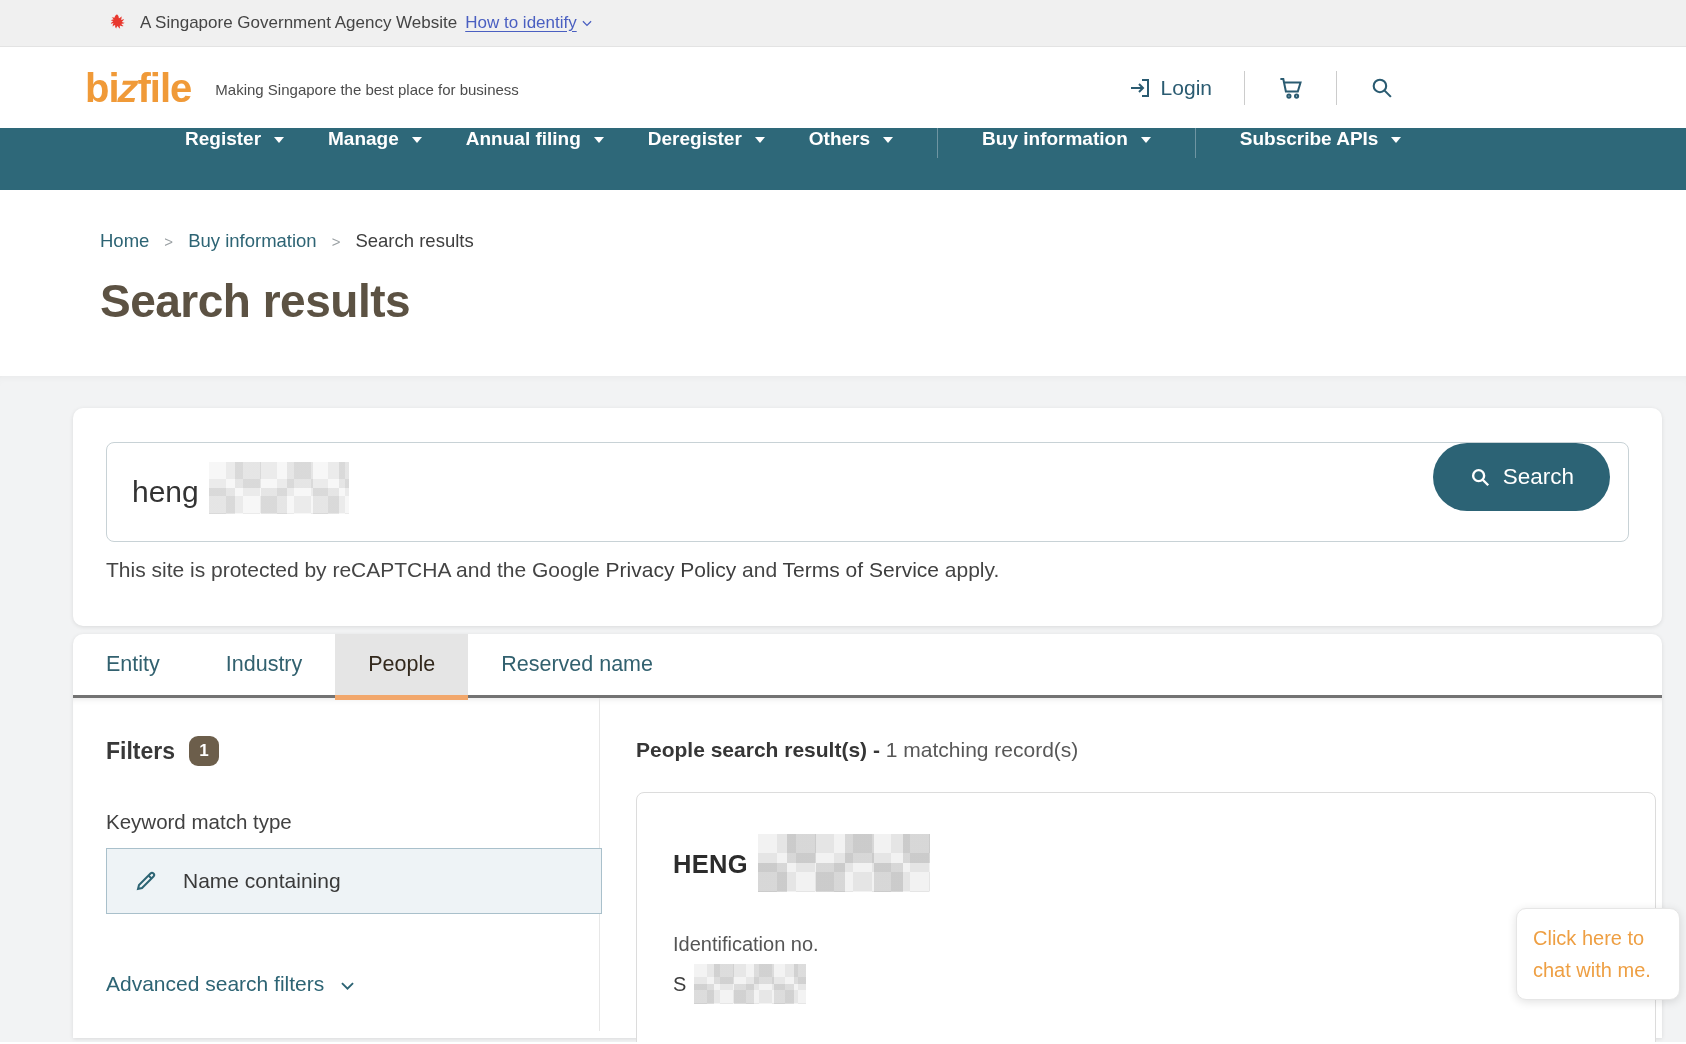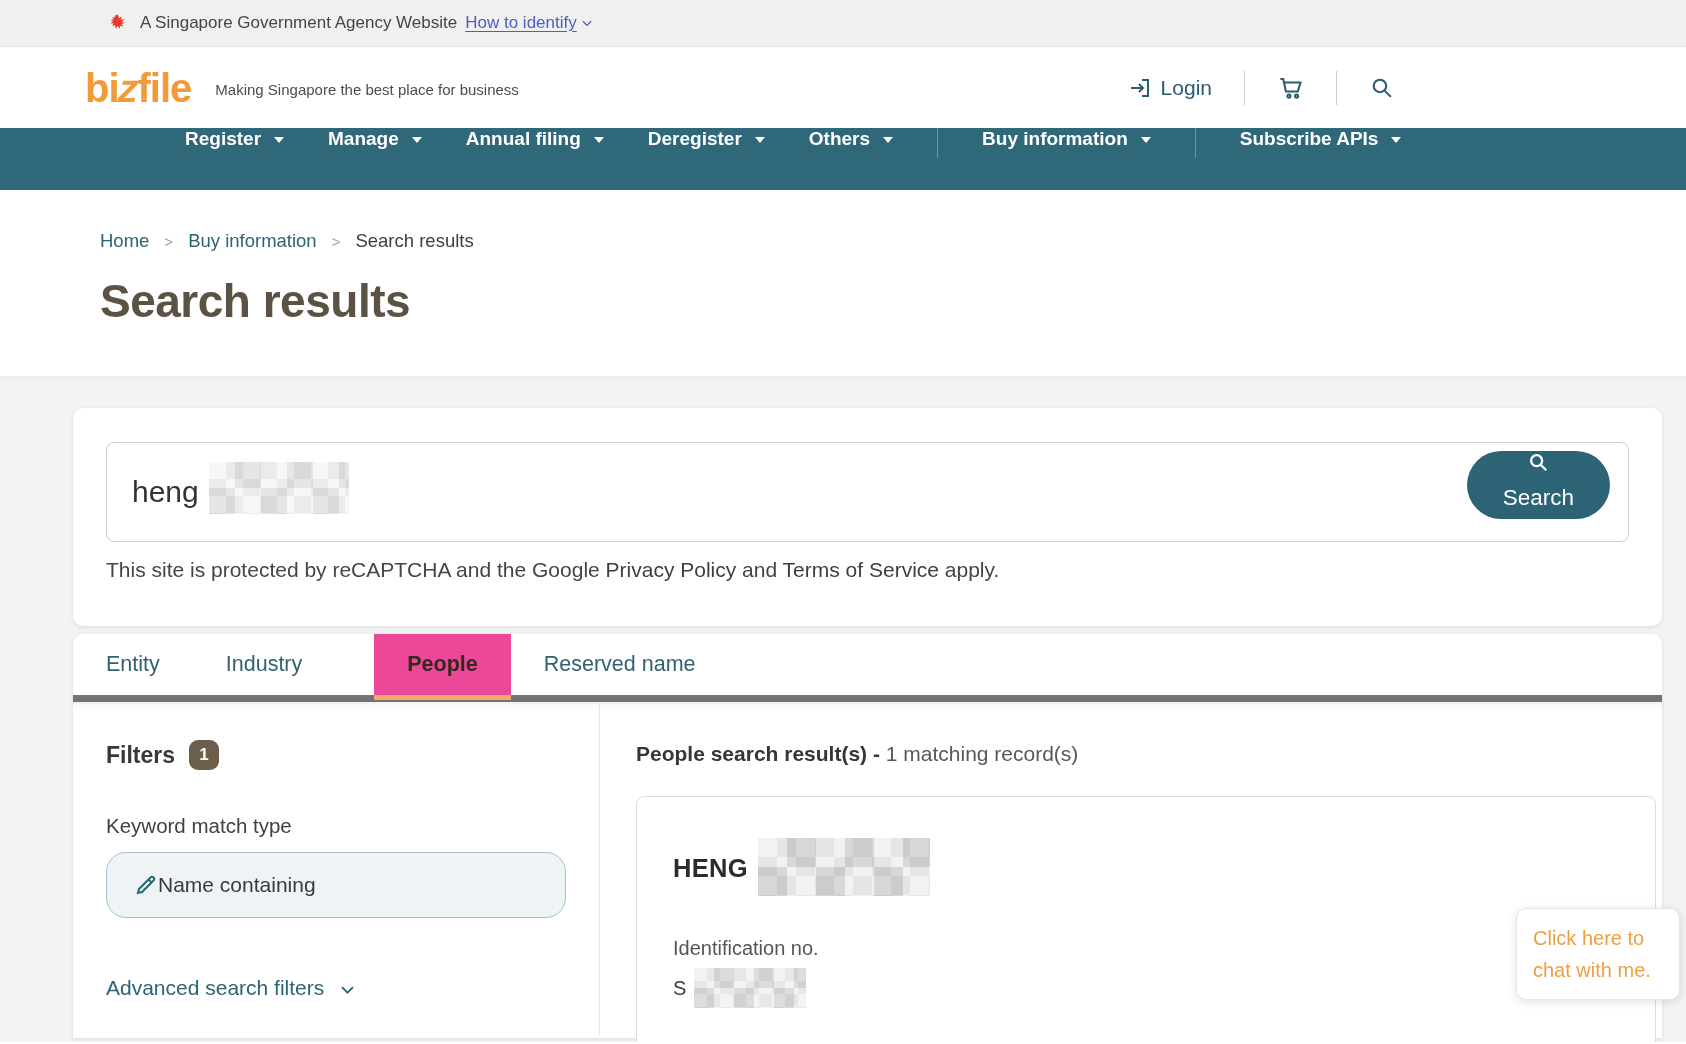--- a/index.html
+++ b/index.html
@@ -46,46 +46,46 @@
   
   .graywrap { background:#f2f3f4; height:666px; padding:32px 24px 0 73px; overflow:hidden;
     box-shadow: inset 0 6px 8px -6px rgba(0,0,0,0.06); }
 
   
   .search-panel { background:#fff; border-radius:10px; box-shadow:0 1px 4px rgba(0,0,0,0.10);
     padding:34px 33px 44px 33px; }
   .search-input { position:relative; height:100px; border:1px solid #c8d2d6; border-radius:8px;
     background:#fff; display:flex; align-items:center; padding-left:25px; cursor:text; }
   .query { font-size:30px; color:#333; }
-  .search-btn { position:absolute; right:18px; top:8px; height:68px; border:none; cursor:pointer;
+  .search-btn { position:absolute; right:18px; top:0; height:68px; border:none; cursor:pointer;
     background:#2c6375; color:#fff; border-radius:34px; padding:0 36px; font-size:22.5px;
-    font-family:"Liberation Sans", sans-serif; display:flex; align-items:center; gap:12px;flex-direction:column; }
+    font-family:"Liberation Sans", sans-serif; display:flex; align-items:center; gap:12px; }
   .recaptcha { margin-top:16px; font-size:21px; color:#454545; }
   .recaptcha a { color:#3e3e3e; text-underline-offset:3px; cursor:pointer; }
 
   
   .results-panel { background:#fff; border-radius:10px 10px 0 0; margin-top:8px;
     box-shadow:0 1px 4px rgba(0,0,0,0.10); height:404px; }
-  .tabs { display:flex; border-bottom:7px solid #737373; }
+  .tabs { display:flex; border-bottom:3px solid #737373; }
   .tab { padding:0 33px; height:66px; display:flex; align-items:center; font-size:21.5px;
     color:#32616f; cursor:pointer; margin-bottom:-5px; border-bottom:5px solid transparent; }
-  .tab.active { background:#ec4899; color:#33291d; font-weight:700; border-bottom:5px solid #f2a76b;margin-left:39px; }
+  .tab.active { background:#e5e5e5; color:#33291d; font-weight:400; border-bottom:5px solid #f2a76b; }
   .content-row { display:flex; height:333px; box-shadow: inset 0 6px 6px -5px rgba(0,0,0,0.10); }
 
   
   .filter-col { width:527px; border-right:1px solid #e7e7e7; padding:38px 0 0 33px; }
   .filters-head { display:flex; align-items:center; }
   .filters-title { font-size:23px; font-weight:700; color:#383838; }
   .badge { margin-left:14px; width:30px; height:30px; border-radius:9px; background:#6c5e4b;
     color:#fff; font-size:17px; font-weight:700; display:inline-flex; align-items:center;
     justify-content:center; }
   .kw-label { margin-top:44px; font-size:20.5px; color:#414141; }
-  .match-box { margin-top:14px; width:460px; height:66px; background:#eef3f6;
-    border:1px solid #a9c0cb; border-radius:20px; display:flex; align-items:center;
-    padding-left:27px; cursor:pointer; }
+  .match-box { margin-top:14px; width:496px; height:66px; background:#eef3f6;
+    border:1px solid #a9c0cb; border-radius:0; display:flex; align-items:center;
+    padding-left:27px; gap:25px; cursor:pointer; }
   .match-box span { font-size:21px; color:#3a3a3a; }
   .adv-link { margin-top:58px; display:inline-flex; align-items:center; color:#2d6474;
     font-size:21px; cursor:pointer; }
   .adv-link svg { margin-left:14px; margin-top:3px; }
 
   
   .results-col { flex:1; padding:40px 6px 0 36px; }
   .results-heading { font-size:21px; }
   .rh-bold { font-weight:700; color:#363636; }
   .rh-rest { color:#585858; }

